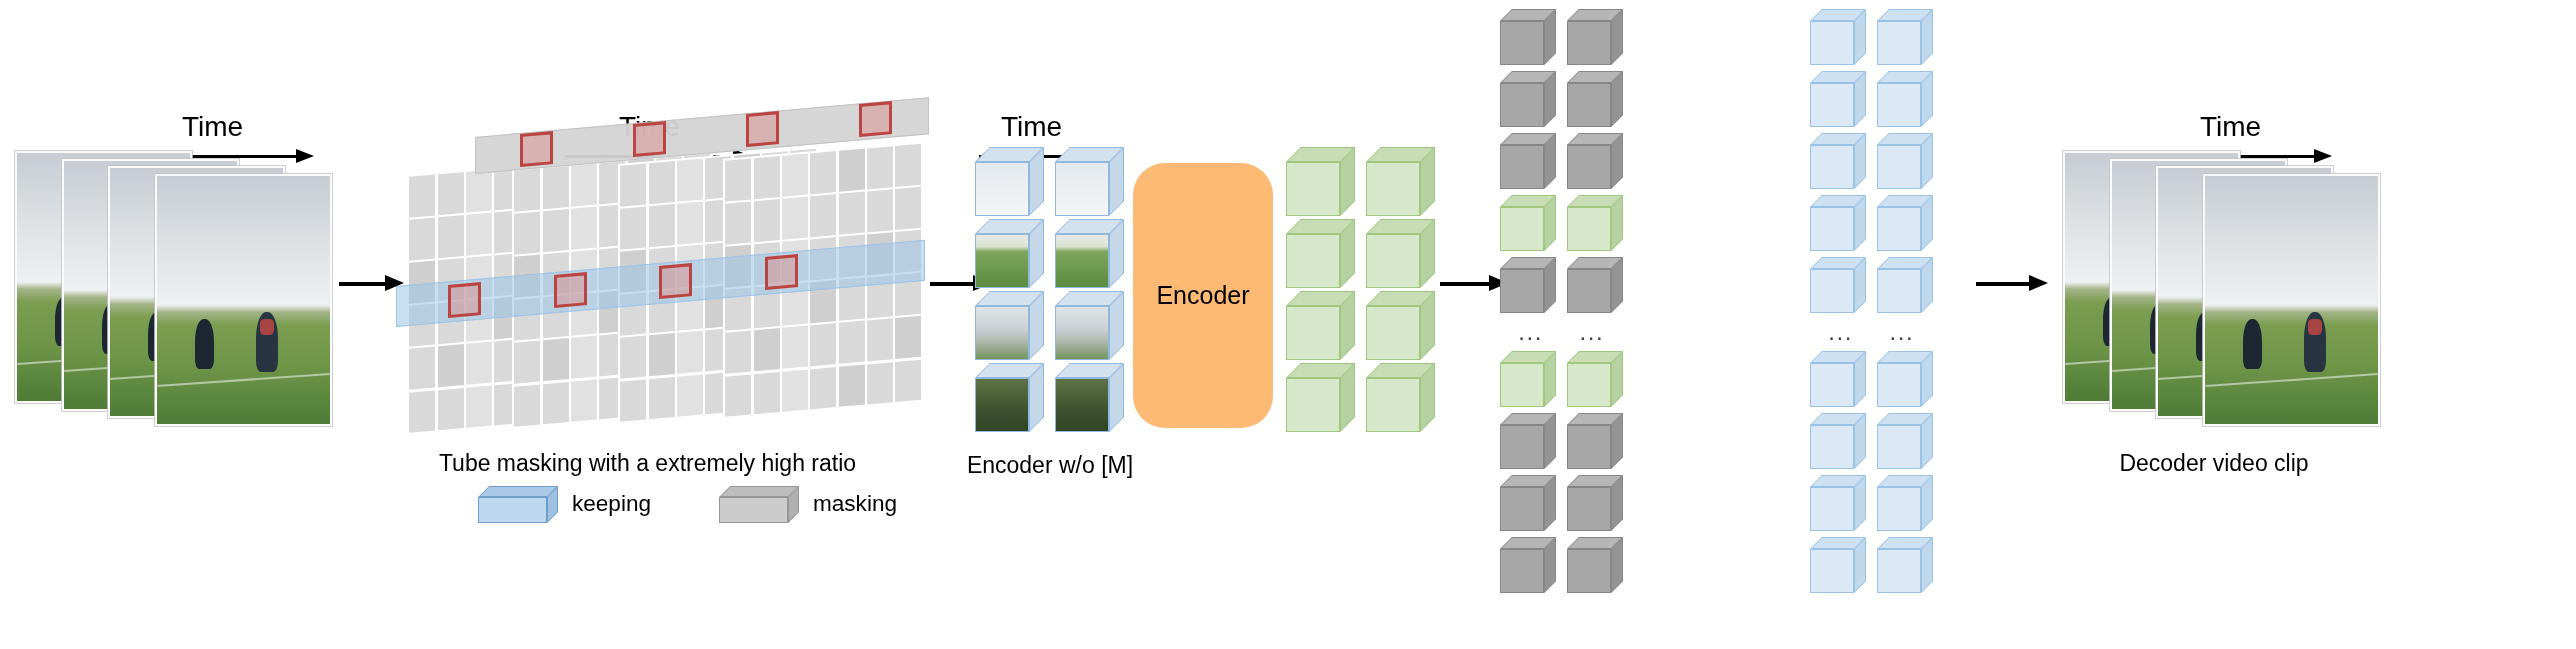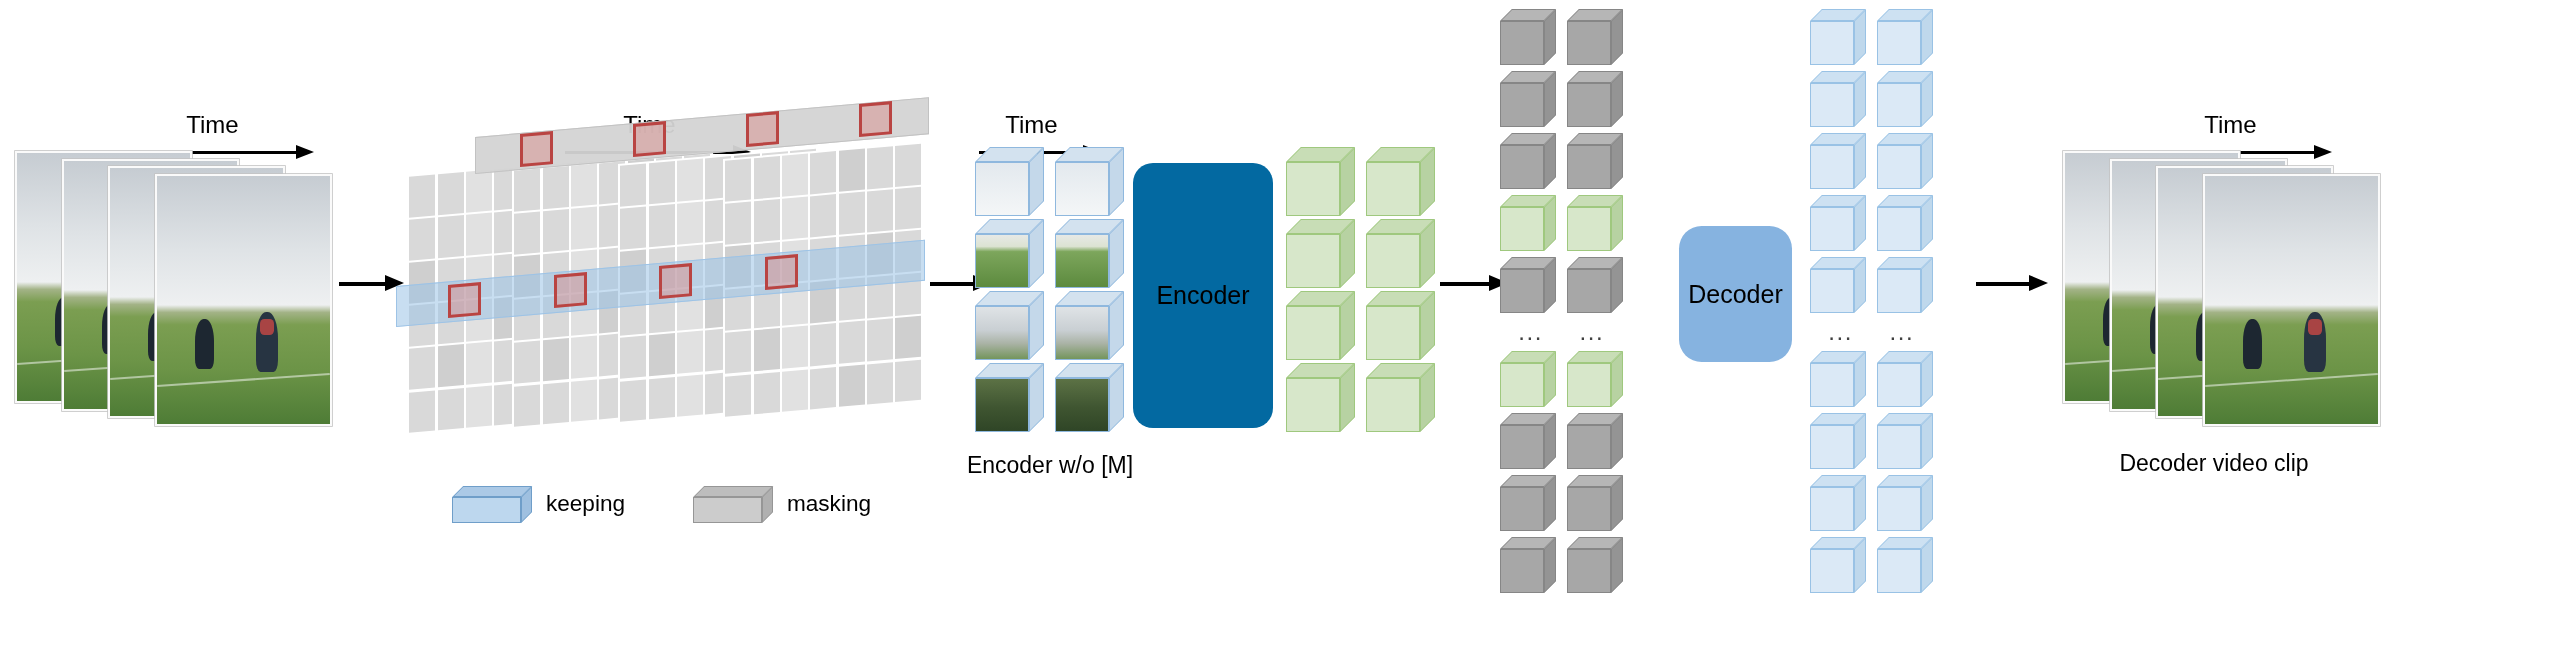--- a/index.html
+++ b/index.html
@@ -1,21 +1,21 @@
 <!DOCTYPE html>
 <html style="font-size:12px"><head>
 <meta charset="utf-8">
 <style>
   html,body{margin:0;padding:0;background:#fff;}
   .canvas{position:relative;width:2576px;height:649px;background:#fff;overflow:hidden;
           font-family:"Liberation Sans",sans-serif;color:#000;}
 
   
   .time-arrow{position:absolute;text-align:center;}
-  .time-text{font-size:24px;margin-bottom:12px;}
+  .time-text{font-size:28px;margin-bottom:12px;}
   .t-line{position:relative;height:3px;background:#000;}
   .t-line::after{content:'';position:absolute;right:-16.6px;top:-6px;width:0;height:0;
                  border-left:18px solid #000;border-top:7.5px solid transparent;border-bottom:7.5px solid transparent;}
 
   
   .flow-arrow{position:absolute;height:3.8px;background:#000;}
   .flow-arrow::after{content:'';position:absolute;right:-18px;top:-6.8px;width:0;height:0;
                  border-left:19.6px solid #000;border-top:8.3px solid transparent;border-bottom:8.3px solid transparent;}
 
   
@@ -53,42 +53,42 @@
   .cube-col{position:absolute;display:flex;flex-direction:column;}
   .cube-row{display:flex;gap:10.5px;}
   .col-big  .cube{--s:54px;--t:15px;}
   .col-big  .cube-row{margin-bottom:3px;}
   .col-small .cube{--s:44px;--t:12px;}
   .col-small .cube-row{margin-bottom:6px;}
   .dots-row{display:flex;justify-content:space-around;align-items:center;height:25.6px;margin-bottom:6px;
             font-size:24px;color:#404040;letter-spacing:1.5px;}
 
   
-  .enc-box{position:absolute;background:#0369a1;border-radius:20px;display:flex;align-items:center;justify-content:center;
+  .enc-box{position:absolute;background:#fdba74;border-radius:32px;display:flex;align-items:center;justify-content:center;
            font-size:25px;}
   .dec-box{position:absolute;background:#86b3e0;border-radius:22.6px;display:flex;align-items:center;justify-content:center;
            font-size:25px;}
 
   
   .mask-viz{position:absolute;left:407px;top:158px;width:520px;height:286px;}
   .plane{position:absolute;width:196px;height:256px;display:grid;gap:2.3px;padding:2.3px;background:#fff;
          transform:skewY(-5deg);transform-origin:left center;}
   .p0{left:0;top:16.6px;z-index:1;} .p1{left:105px;top:11.3px;z-index:2;}
   .p2{left:211px;top:6px;z-index:3;} .p3{left:316px;top:0.8px;z-index:4;}
   .mcell{background:#d9d9d9;}
   .plane .mcell:nth-child(5n){background:#cfcfcf;}
   .plane .mcell:nth-child(7n+3){background:#e1e1e1;}
   .band{position:absolute;transform:skewY(-5deg);transform-origin:left center;}
   .band-gray{left:68px;top:-21px;width:452px;height:35px;background:rgba(212,212,212,.95);border:0.8px solid #c2c2c2;z-index:5;}
   .band-blue{left:-11.3px;top:128px;width:527px;height:39px;background:rgba(155,194,230,.55);border:0.8px solid #9dc3e6;z-index:6;}
   .redcell{position:absolute;width:33px;height:33px;border:3px solid #b94442;background:rgba(217,150,148,.55);
            transform:skewY(-5deg);transform-origin:left center;z-index:7;box-sizing:border-box;}
 
   
-  .legend{position:absolute;left:452px;top:486px;display:flex;gap:68px;align-items:center;text-align:right;}
+  .legend{position:absolute;left:478px;top:486px;display:flex;gap:68px;align-items:center;text-align:right;}
   .legend-item{display:flex;align-items:center;gap:13.6px;}
   .legend-item .cube{--s:25.6px;--t:11.3px;width:69px;height:25.6px;}
   .legend-label{font-size:22.6px;}
 </style>
 </head>
 <body>
 
 <div class="canvas">
 
   <div class="time-arrow" style="left:128px;top:111px;width:169px;">
@@ -310,20 +310,21 @@
     <div class="band band-blue"></div>
     <div class="redcell" style="left:113px;top:-24px;"></div>
     <div class="redcell" style="left:226px;top:-34px;"></div>
     <div class="redcell" style="left:339px;top:-44px;"></div>
     <div class="redcell" style="left:452px;top:-54px;"></div>
     <div class="redcell" style="left:41px;top:127px;"></div>
     <div class="redcell" style="left:147px;top:117px;"></div>
     <div class="redcell" style="left:252px;top:108px;"></div>
     <div class="redcell" style="left:358px;top:99px;"></div>
   </div>
+  <div class="caption" style="left:384px;top:450px;width:527px;">Tube masking with a extremely high ratio</div>
 
   <div class="legend">
     <div class="legend-item">
       <div class="cube cube-keep">
         <div class="face top"></div>
           <div class="face side"></div>
           <div class="face front"></div>
       </div>
       <span class="legend-label">keeping</span>
     </div>
@@ -556,23 +557,20 @@
           <div class="face front"></div>
         </div>
         <div class="cube cube-gray">
           <div class="face top"></div>
           <div class="face side"></div>
           <div class="face front"></div>
         </div>
       </div>
     </div>
 
-  <div class="dec-box" style="left:1679px;top:226px;width:113px;height:136px;">
-    <span>Decoder</span>
-  </div>
 
   <div class="cube-col col-small" style="left:1810px;top:9px;">
       <div class="cube-row">
         <div class="cube cube-blue">
           <div class="face top"></div>
           <div class="face side"></div>
           <div class="face front"></div>
         </div>
         <div class="cube cube-blue">
           <div class="face top"></div>

